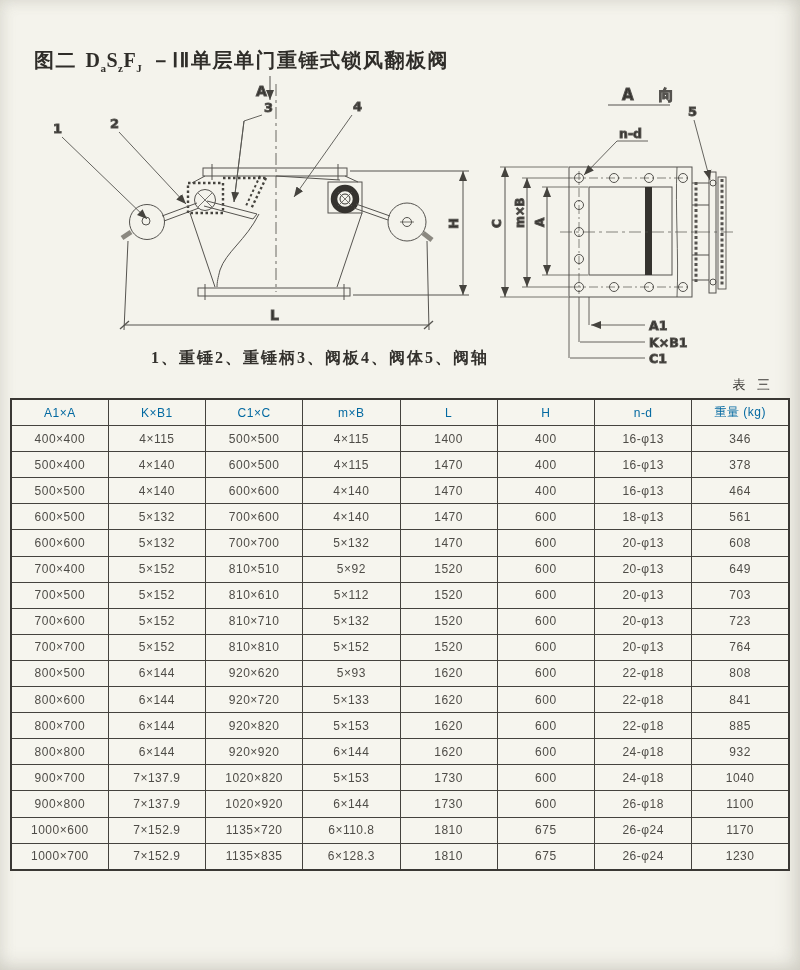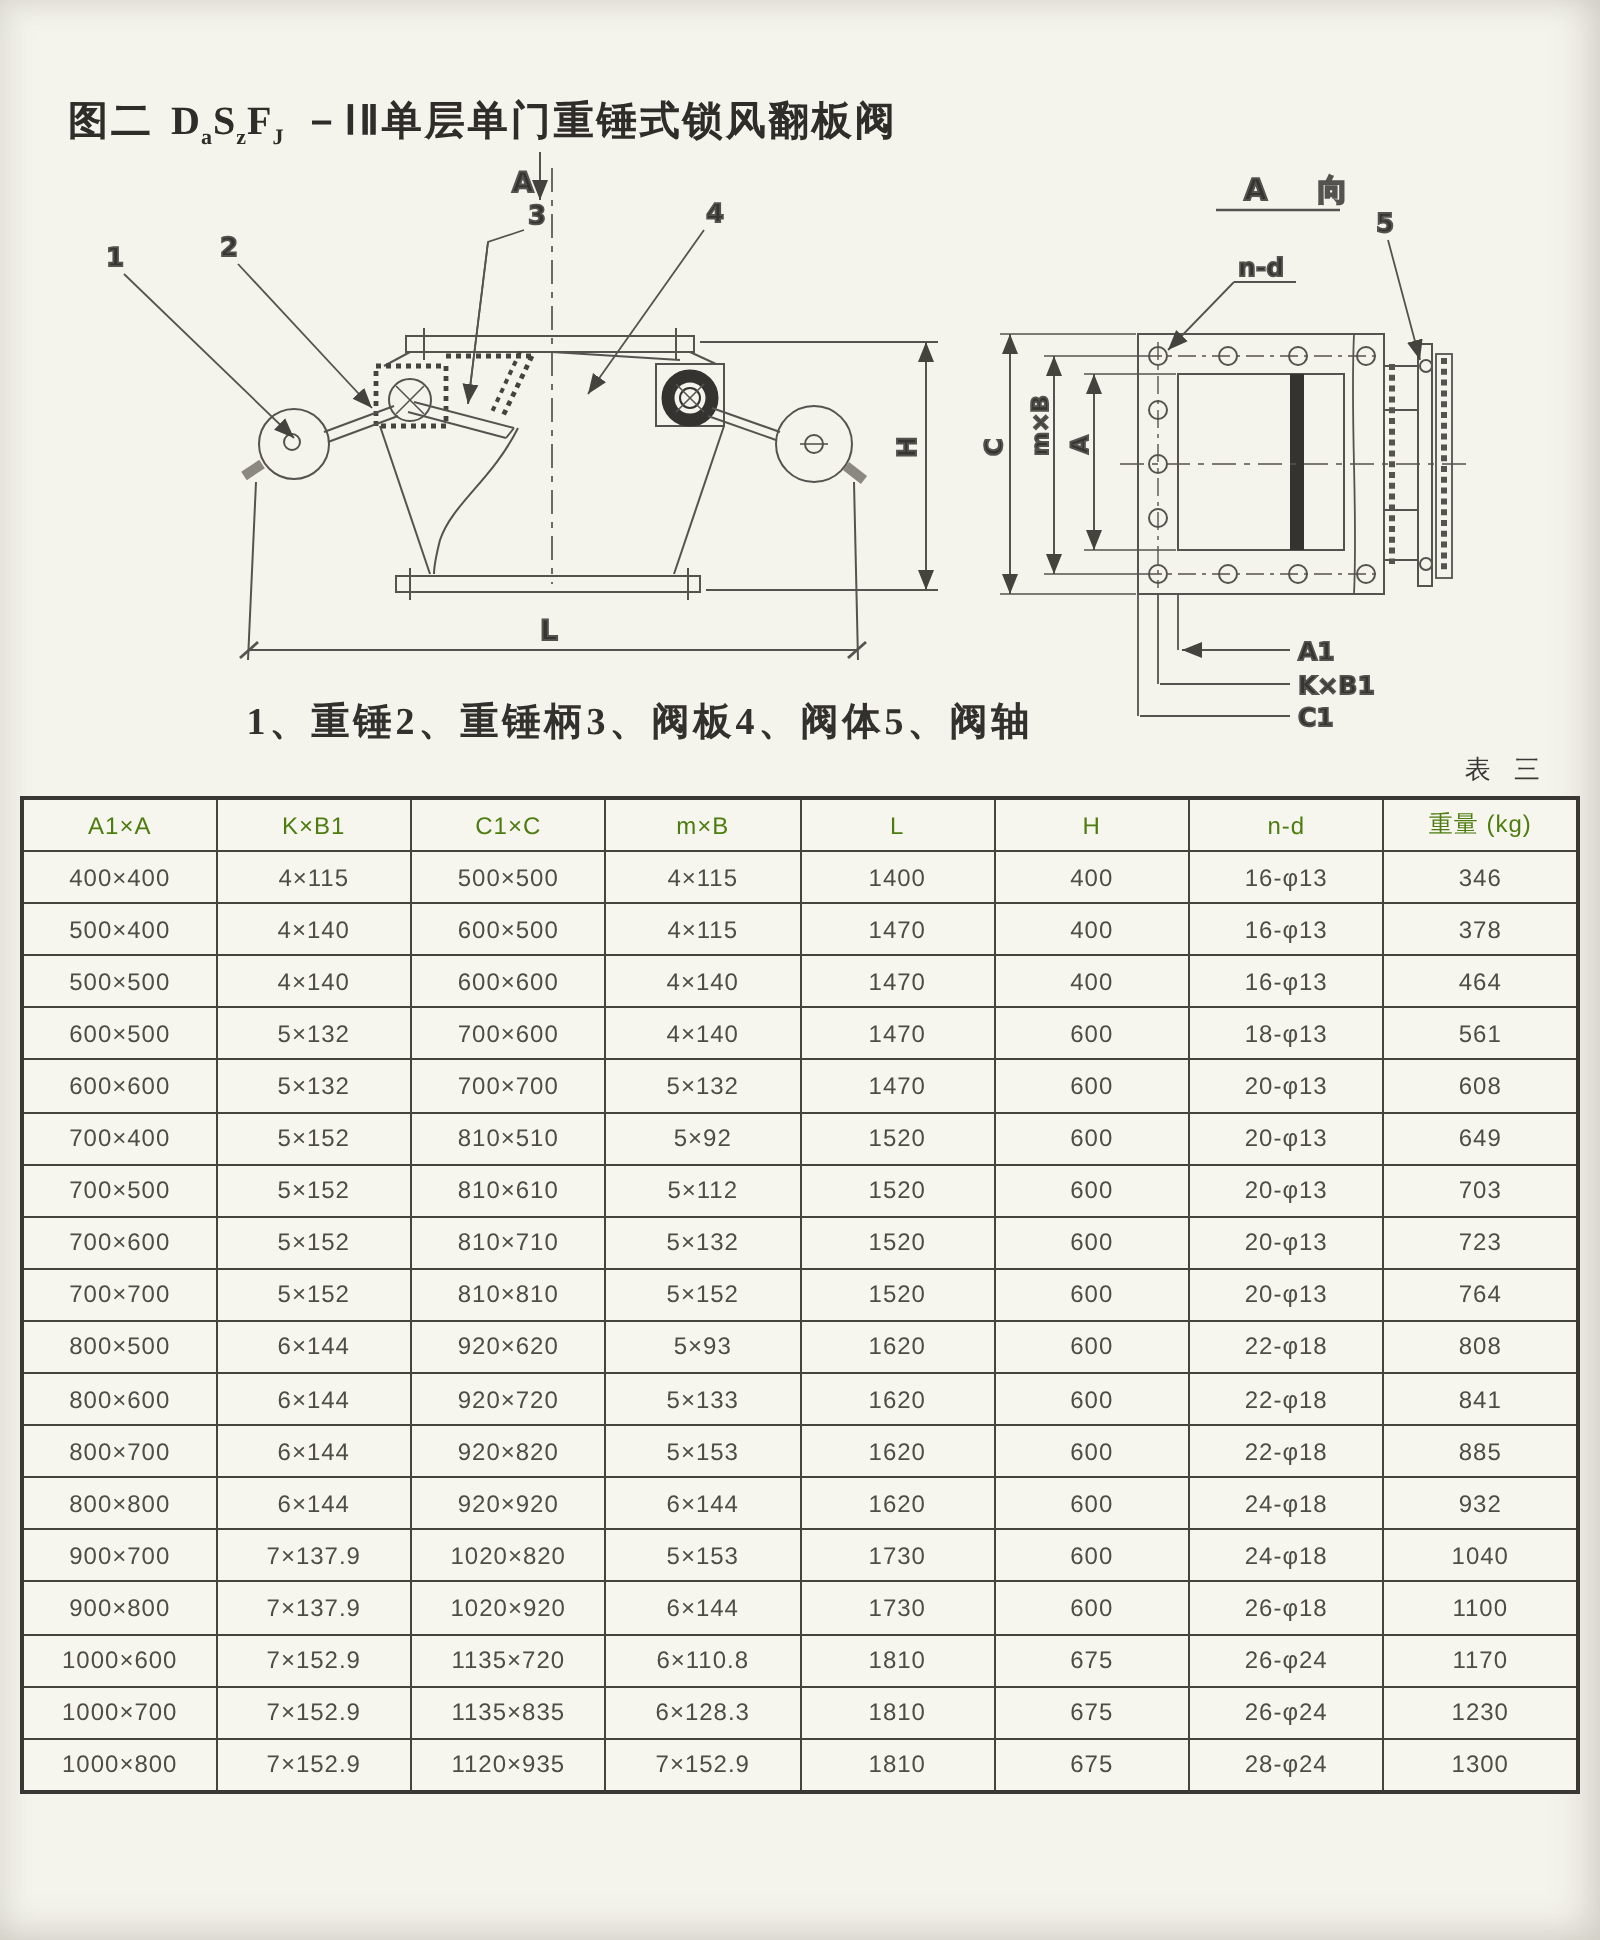--- a/index.html
+++ b/index.html
@@ -13,40 +13,40 @@
   .title{
     position:absolute;left:34px;top:47px;
     font-family:"Liberation Serif", serif;font-weight:bold;
     font-size:20px;color:#2f2d29;letter-spacing:1.5px;white-space:nowrap;text-align:right;
   }
   .title .model{letter-spacing:0.5px;padding:0 2px;}
   .title sub{font-size:11px;line-height:0;}
   .caption{
     position:absolute;left:0;top:348px;width:640px;text-align:center;
     font-family:"Liberation Serif", serif;font-weight:bold;
-    font-size:19px;color:#33312d;letter-spacing:2px;z-index:3;
+    font-size:16px;color:#33312d;letter-spacing:2px;z-index:3;
   }
   .table-note{
     position:absolute;right:26px;top:376px;
     font-family:Liberation Sans, sans-serif;font-size:13px;color:#3a3834;letter-spacing:4px;
   }
   .drawing{position:absolute;left:0;top:0;z-index:1;}
   table.spec{
     position:absolute;left:10px;top:398px;width:780px;z-index:2;
     border-collapse:collapse;table-layout:fixed;
     border:2px solid #3a3834;background:#f6f5ee;
   }
   table.spec th, table.spec td{
     border:1.5px solid #45433e;
     height:25.1px;padding:0;text-align:center;vertical-align:middle;
     font-size:12px;font-weight:normal;color:#4e4c47;
     font-family:"Liberation Sans", sans-serif;
     letter-spacing:0.5px;white-space:nowrap;
   }
-  table.spec th{color:#4d7c0f;margin-top:11px;}
+  table.spec th{color:#0369a1;margin-top:11px;}
   svg text{font-family:"DejaVu Sans", sans-serif;fill:#363430;}
 </style>
 </head>
 <body>
 
 <div class="vignette"></div>
 
 <div class="title">
   <span>图二</span>
   <span class="model"><span>D</span><sub>a</sub><span>S</span><sub>z</sub><span>F</span><sub>J</sub></span>
@@ -427,24 +427,14 @@
       <tr>
         <td>1000×700</td>
         <td>7×152.9</td>
         <td>1135×835</td>
         <td>6×128.3</td>
         <td>1810</td>
         <td>675</td>
         <td>26-φ24</td>
         <td>1230</td>
       </tr>
-      <tr>
-        <td>1000×800</td>
-        <td>7×152.9</td>
-        <td>1120×935</td>
-        <td>7×152.9</td>
-        <td>1810</td>
-        <td>675</td>
-        <td>28-φ24</td>
-        <td>1300</td>
-      </tr>
     </tbody>
 </table>
 
 </body></html>

